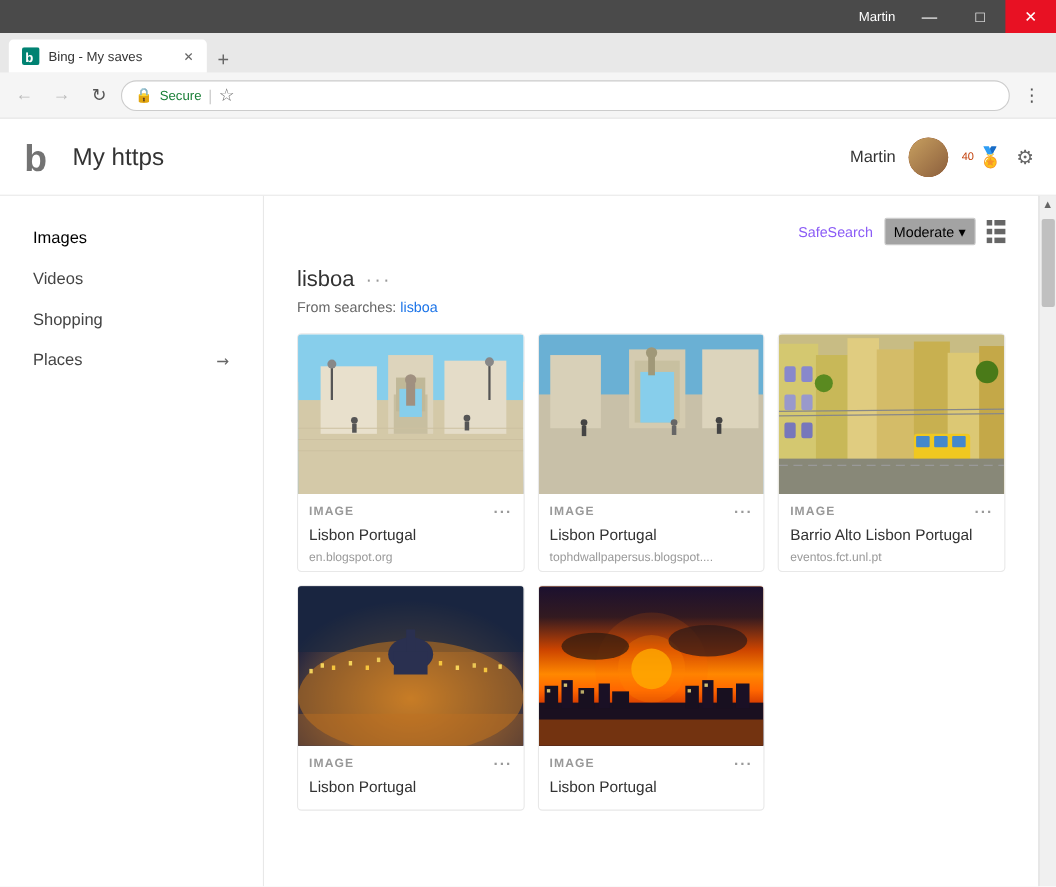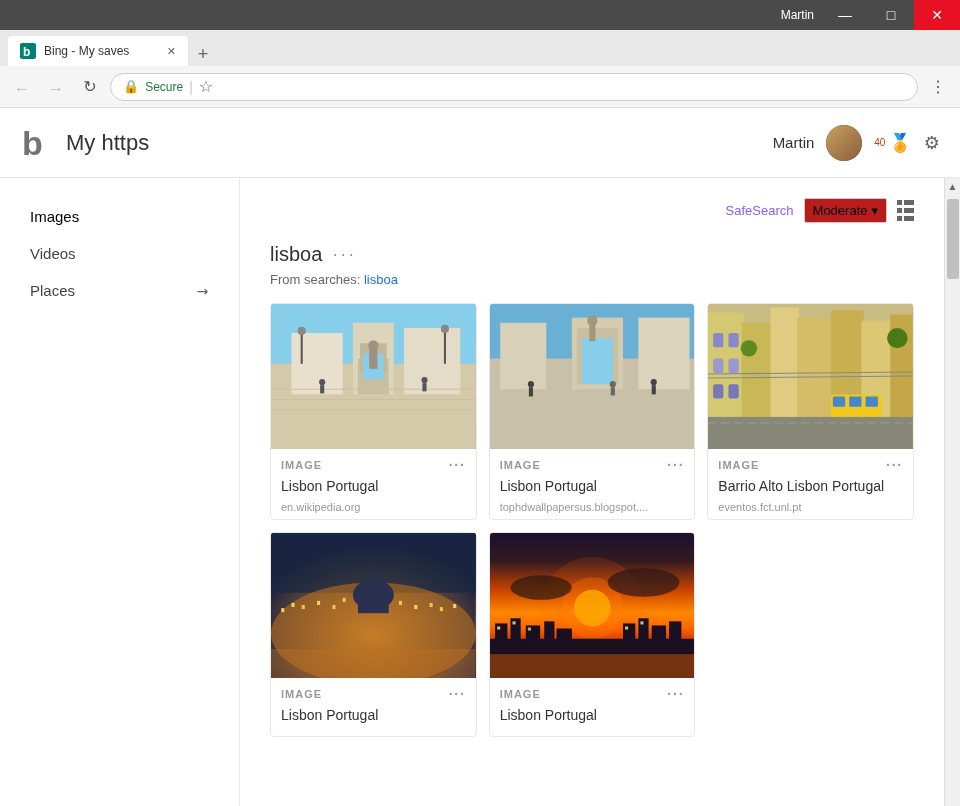--- a/index.html
+++ b/index.html
@@ -257,21 +257,21 @@
     }
     .safesearch-dropdown {
       border: 1px solid #ccc;
       border-radius: 2px;
       padding: 4px 8px;
       font-size: 13px;
       display: flex;
       align-items: center;
       gap: 4px;
       cursor: pointer;
-      background: #b91c1c;
+      background: #a3a3a3;
     }
     .view-icons {
       display: flex;
       flex-direction: column;
       gap: 3px;
       cursor: pointer;
     }
     .view-icon-line {
       display: flex;
       gap: 2px;
@@ -477,20 +477,23 @@
   <div class="content-area">
 
     <div class="sidebar">
       <div class="sidebar-item active">
         <span>Images</span>
       </div>
       <div class="sidebar-item">
         <span>Videos</span>
       </div>
       <div class="sidebar-item">
+        <span>Shopping</span>
+      </div>
+      <div class="sidebar-item">
         <span>Places</span>
         <span class="arrow-icon">↗</span>
       </div>
     </div>
 
     <div class="main-content">
 
       <div class="content-toolbar">
         <span class="safesearch-label">SafeSearch</span>
         <div class="safesearch-dropdown">
@@ -555,21 +558,21 @@
               <circle cx="150" cy="76" r="3" fill="#555"></circle>
               <rect x="148" y="79" width="4" height="8" fill="#555"></rect>
             </svg>
           </div>
           <div class="card-meta">
             <div class="card-type-row">
               <span class="card-type">IMAGE</span>
               <span class="card-more">···</span>
             </div>
             <div class="card-title">Lisbon Portugal</div>
-            <div class="card-source">en.wikipedia.org</div>
+            <div class="card-source">en.blogspot.org</div>
           </div>
         </div>
 
         <div class="image-card">
           <div class="image-thumb-placeholder img-lisbon2">
             <svg width="100%" height="145" viewBox="0 0 200 145" preserveAspectRatio="xMidYMid slice">
               <rect width="200" height="145" fill="#6ab0d4"></rect>
               <rect y="55" width="200" height="90" fill="#c8c0a8"></rect>
               <rect x="10" y="20" width="45" height="65" fill="#d8d0b8"></rect>
               <rect x="145" y="15" width="50" height="70" fill="#dcd4bc"></rect>

